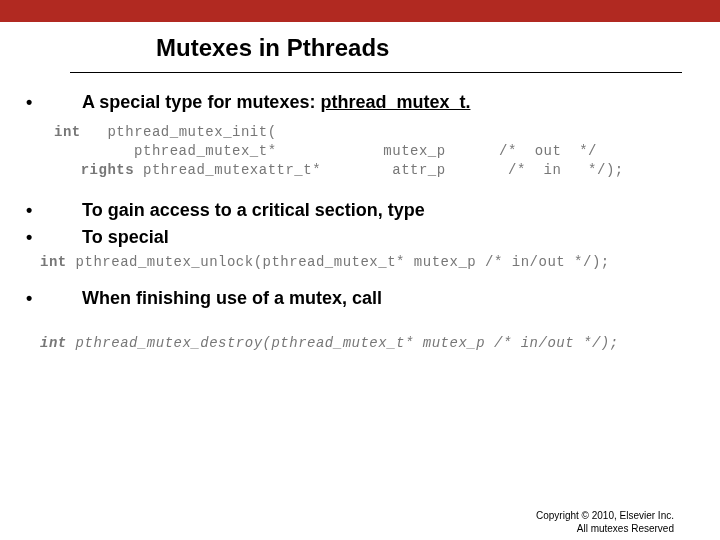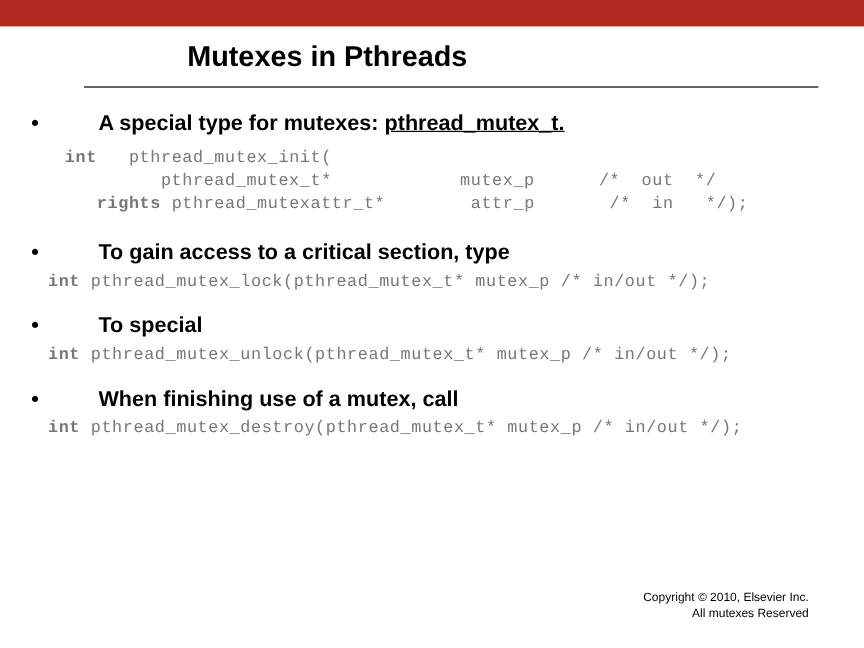--- a/index.html
+++ b/index.html
@@ -77,21 +77,21 @@
   .code-line {
     font-family: "Courier New", monospace;
     font-size: 14px;
     color: #777;
     margin: 6px 0 18px 14px;
     letter-spacing: 0.5px;
   }
   .kw { font-weight: bold; }
   .footer {
     position: absolute;
-    bottom: 22px;
+    bottom: 5px;
     right: 46px;
     font-size: 10px;
     text-align: right;
     line-height: 1.25;
     color: #000;
   }
   .b1 { margin-top: 8px; }
 </style>
 </head>
 <body>
@@ -113,35 +113,34 @@
 
     <div class="code-block"><span class="kw">int</span><span>   pthread_mutex_init(</span>
 <span>         pthread_mutex_t*            mutex_p      /*  out  */</span>
 <span class="kw">   rights</span><span> pthread_mutexattr_t*        attr_p       /*  in   */);</span></div>
 
     <div class="bullet-row">
       <div class="bullet-dot">•</div>
       <div class="bullet-text">To gain access to a critical section, type</div>
     </div>
 
-    <div class="code-line"><span class="kw">int</span><span>  pthread_mutex_lock(pthread_mutex_t*  mutex_p   /*  in/out  */);</span></div>
 
     <div class="bullet-row">
       <div class="bullet-dot">•</div>
       <div class="bullet-text">To special</div>
     </div>
 
     <div class="code-line"><span class="kw">int</span><span>  pthread_mutex_unlock(pthread_mutex_t*  mutex_p   /*  in/out  */);</span></div>
 
     <div class="bullet-row">
       <div class="bullet-dot">•</div>
       <div class="bullet-text">When finishing use of a mutex, call</div>
     </div>
 
-    <div class="code-line" style="margin-top:6px;"><span class="kw">int</span><span>  pthread_mutex_destroy(pthread_mutex_t*  mutex_p   /*  in/out  */);</span></div>
+    <div class="code-line" style="margin-top:26px;font-style:italic;"><span class="kw">int</span><span>  pthread_mutex_destroy(pthread_mutex_t*  mutex_p   /*  in/out  */);</span></div>
 
   </div>
 
   <div class="footer">
     <div>Copyright © 2010, Elsevier Inc.</div>
     <div>All mutexes Reserved</div>
   </div>
 </div>
 
 </body></html>

